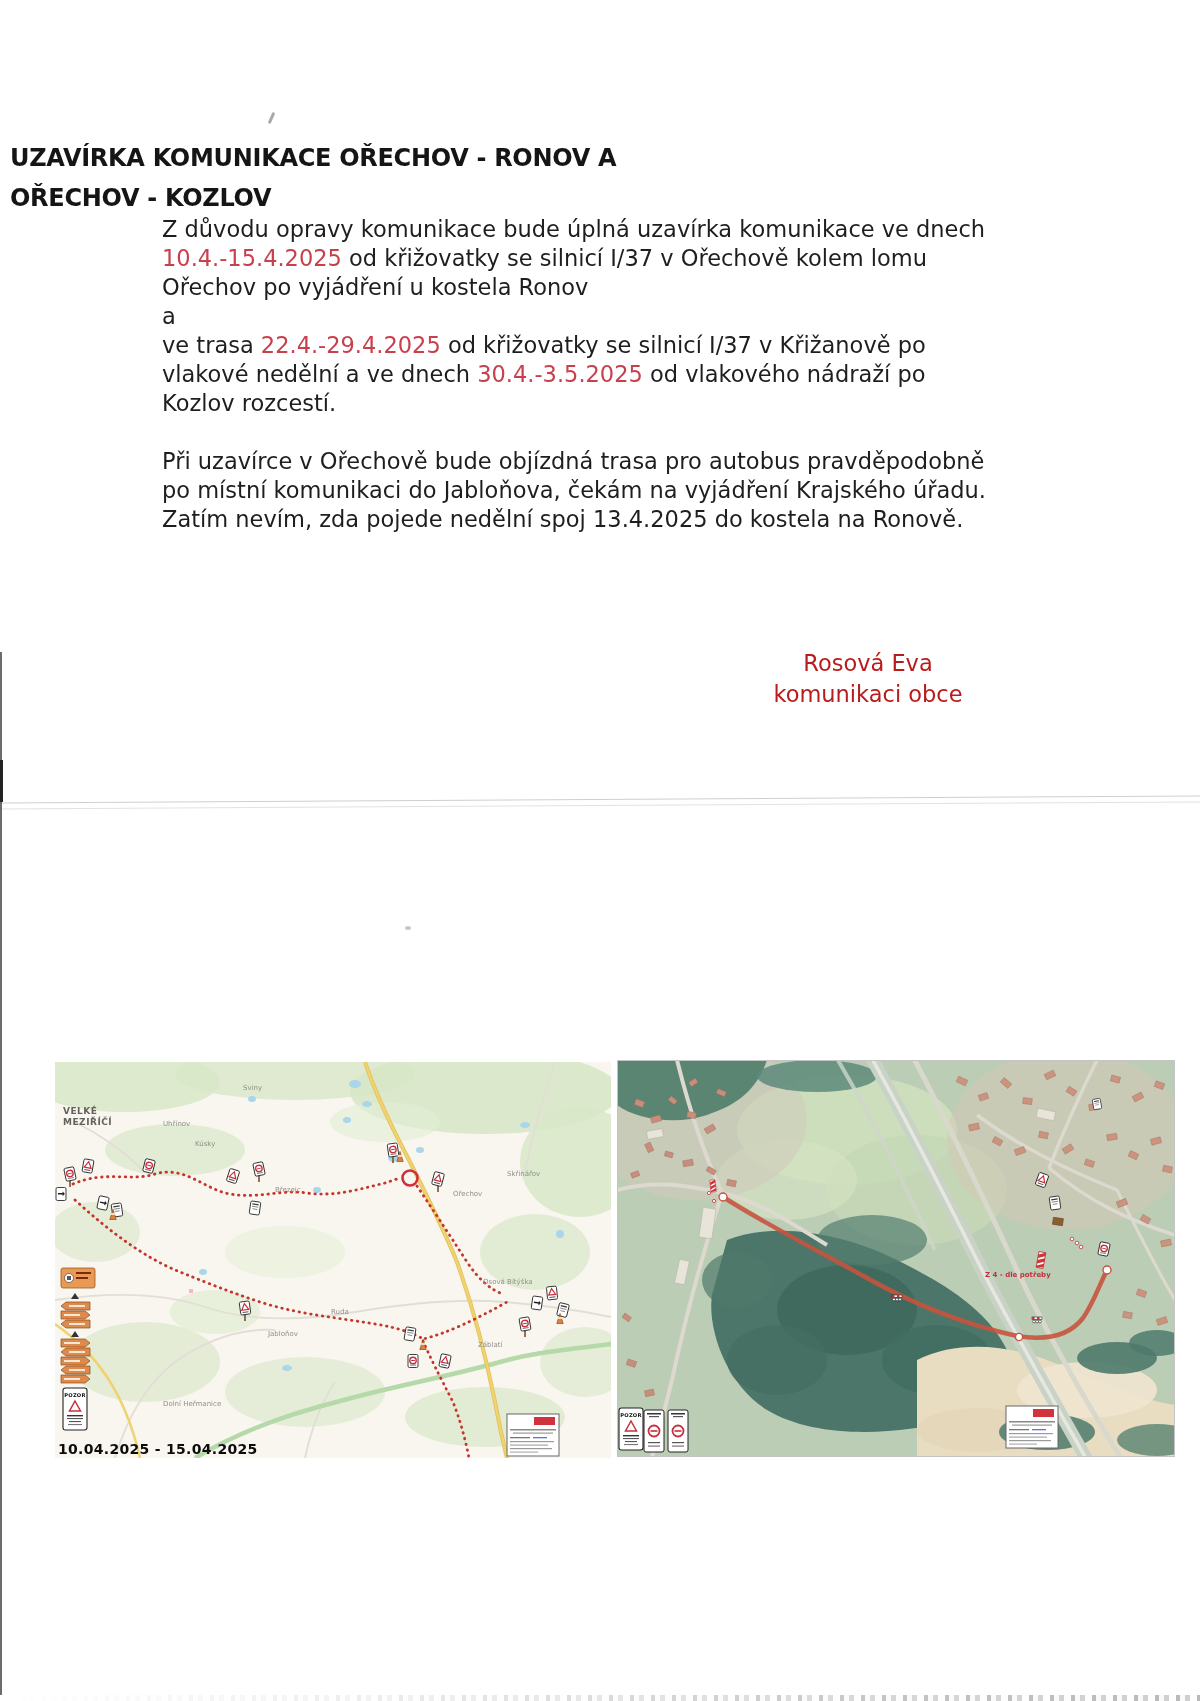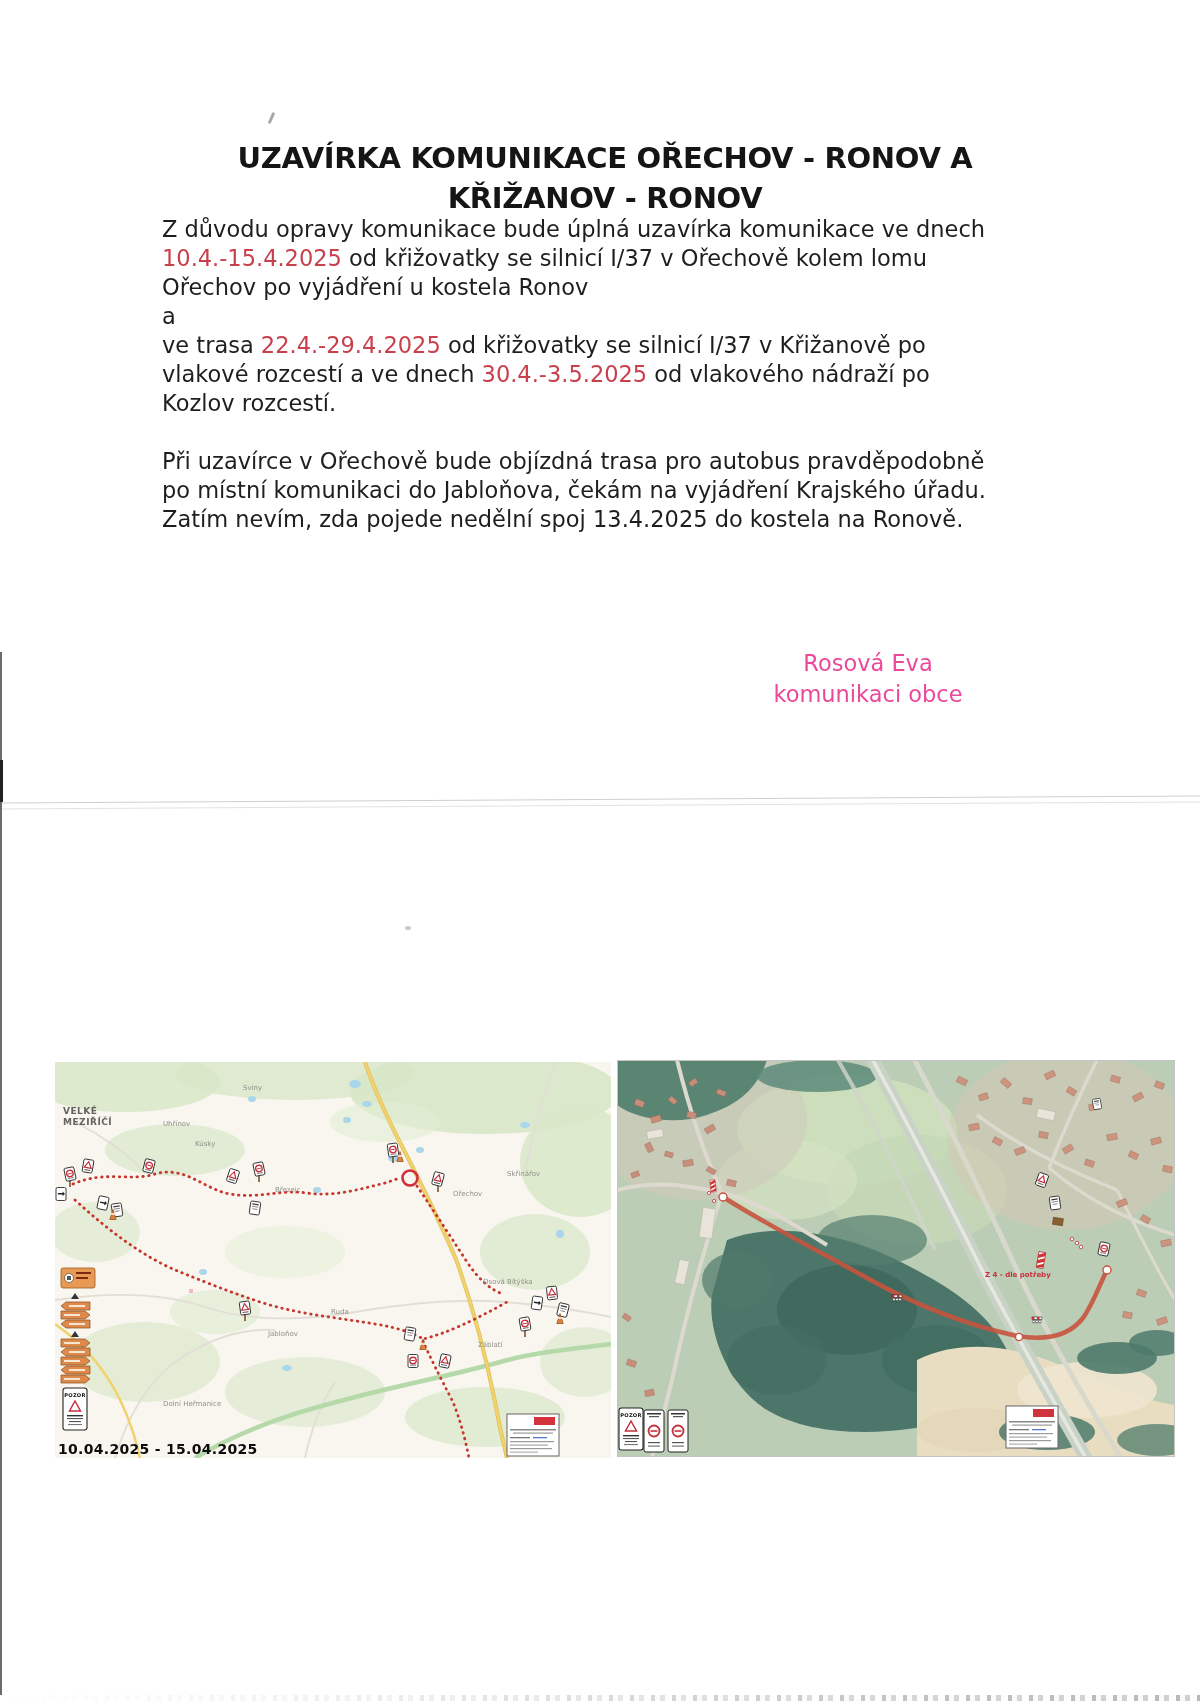--- a/index.html
+++ b/index.html
@@ -2,34 +2,34 @@
 <html><head>
 <meta charset="utf-8">
 <style>
   html,body{margin:0;padding:0;background:#9a9a9a;}
   .page{
     position:relative;width:1200px;height:1701px;margin:0 auto;
     background:#ffffff;overflow:hidden;
     font-family:"DejaVu Sans","Liberation Sans",sans-serif;
   }
   .title{
-    position:absolute;left:10px;top:138px;width:1190px;text-align:center;
-    font-size:29px;font-weight:bold;line-height:40px;color:#151515;
+    position:absolute;left:10px;top:138px;width:1190px;
+    font-size:24px;font-weight:bold;line-height:40px;color:#151515;
     letter-spacing:-0.3px;
   }
   .doc-text{
     position:absolute;left:130px;width:860px;
     font-size:22.5px;line-height:29px;color:#1e1e1e;margin-left:32px;
   }
   .p1{top:215px;}
   .p2{top:447px;}
   .date-red{font-weight:normal;color:#c9404d;}
   .signature{
     position:absolute;left:640px;top:648px;width:456px;text-align:center;
-    font-size:22.5px;line-height:31px;color:#ec4899;
+    font-size:22.5px;line-height:31px;color:#b91c1c;
   }
   .fold-line{
     position:absolute;left:-10px;top:799px;width:1220px;height:5px;
     border-top:1.5px solid #cfcfcf;border-bottom:1px solid #e2e2e2;
     transform:rotate(-0.33deg);
   }
   .scan-edge{
     position:absolute;left:0;top:652px;width:2px;height:1049px;
     background:#474747;opacity:.8;
   }
@@ -140,30 +140,30 @@
       </g>
       <g id="arrowL">
         <path d="M29,0 L5,0 L0,4 L5,8 L29,8 Z" fill="#dd8a4c" stroke="#8a4a18" stroke-width="0.7"></path>
         <rect x="8" y="3" width="16" height="2" fill="#f7e6d2"></rect>
       </g>
     </defs>
   </svg>
 
   <div class="title">
     <div>UZAVÍRKA KOMUNIKACE OŘECHOV - RONOV A</div>
-    <div>KŘIŽANOV - RONOV</div>
+    <div>OŘECHOV - KOZLOV</div>
   </div>
 
   <div class="doc-text p1">
     <span>Z důvodu opravy komunikace bude úplná uzavírka komunikace ve dnech</span><br>
     <span class="date-red">10.4.-15.4.2025</span><span> od křižovatky se silnicí I/37 v Ořechově kolem lomu</span><br>
     <span>Ořechov po vyjádření u kostela Ronov</span><br>
     <span>a</span><br>
     <span>ve trasa </span><span class="date-red">22.4.-29.4.2025</span><span> od křižovatky se silnicí I/37 v Křižanově po</span><br>
-    <span>vlakové rozcestí  a ve dnech </span><span class="date-red">30.4.-3.5.2025</span><span> od vlakového nádraží po</span><br>
+    <span>vlakové nedělní  a ve dnech </span><span class="date-red">30.4.-3.5.2025</span><span> od vlakového nádraží po</span><br>
     <span>Kozlov rozcestí.</span>
   </div>
 
   <div class="doc-text p2">
     <span>Při uzavírce v Ořechově bude objízdná trasa pro autobus pravděpodobně</span><br>
     <span>po místní komunikaci do Jabloňova, čekám na vyjádření Krajského úřadu.</span><br>
     <span>Zatím nevím, zda pojede nedělní spoj 13.4.2025 do kostela na Ronově.</span><br>
   </div>
 
   <div class="signature">

